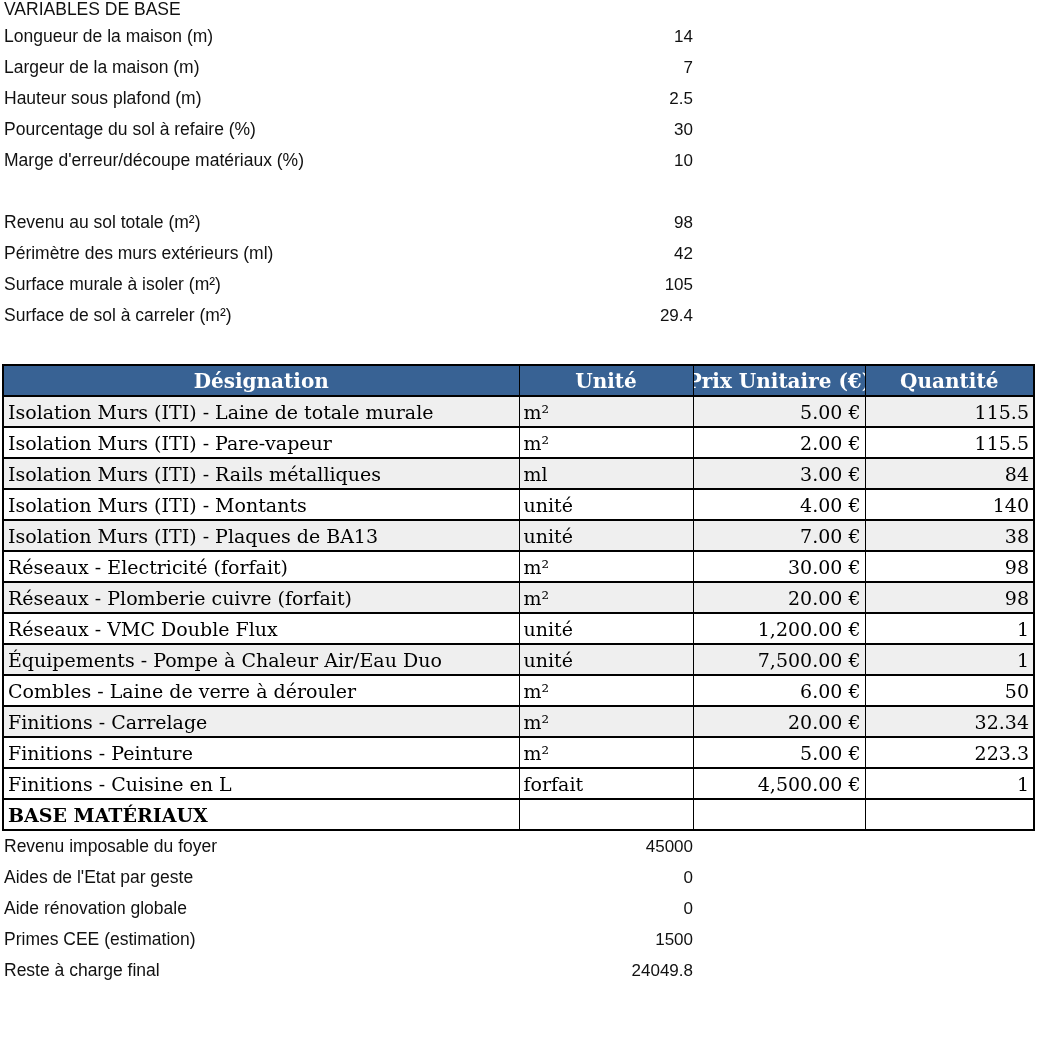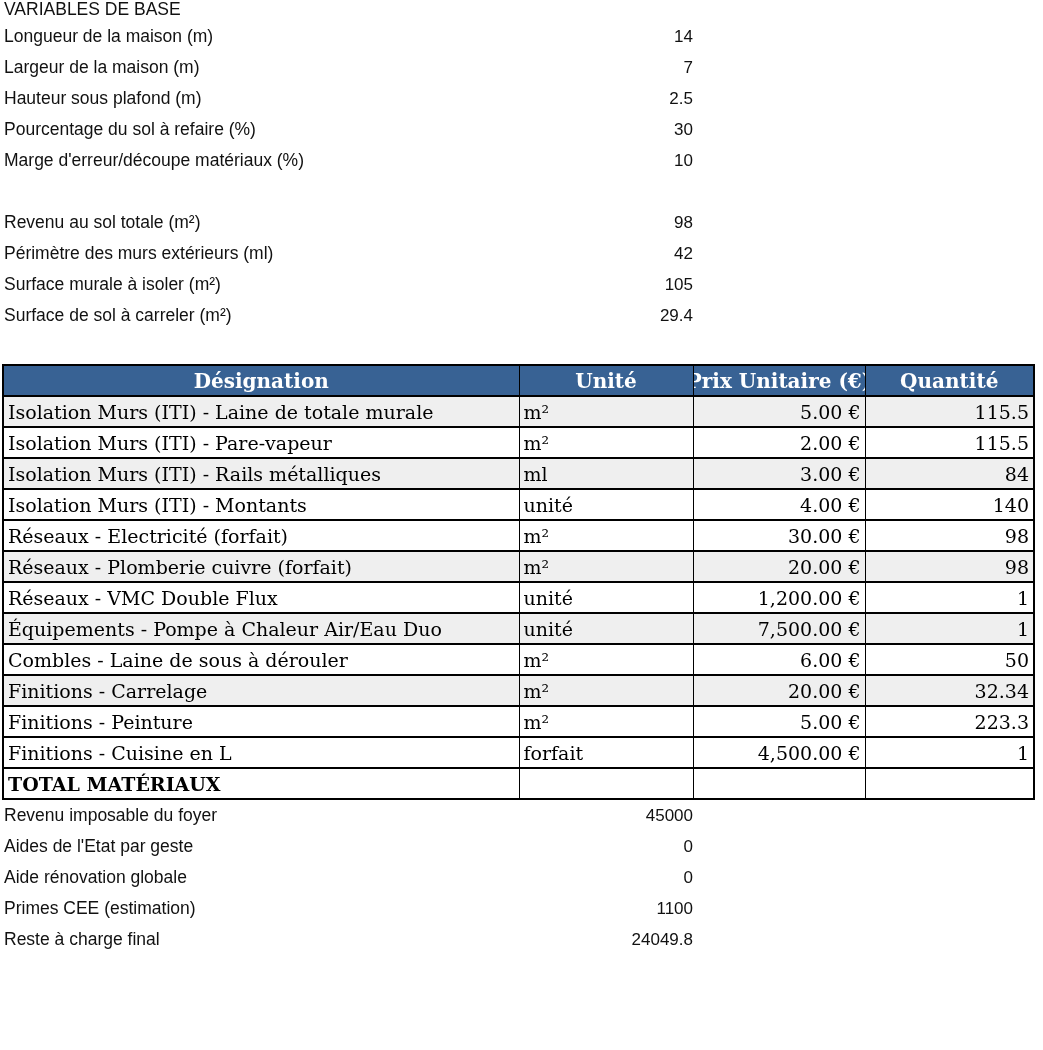--- a/index.html
+++ b/index.html
@@ -156,20 +156,26 @@
         <td class="c-unit">ml</td>
         <td class="c-price">3.00 €</td>
         <td class="c-qty">84</td>
       </tr>
       <tr>
         <td class="c-designation">Isolation Murs (ITI) - Montants</td>
         <td class="c-unit">unité</td>
         <td class="c-price">4.00 €</td>
         <td class="c-qty">140</td>
       </tr>
+      <tr class="alt">
+        <td class="c-designation">Isolation Murs (ITI) - Plaques de BA13</td>
+        <td class="c-unit">unité</td>
+        <td class="c-price">7.00 €</td>
+        <td class="c-qty">38</td>
+      </tr>
       <tr>
         <td class="c-designation">Réseaux - Electricité (forfait)</td>
         <td class="c-unit">m²</td>
         <td class="c-price">30.00 €</td>
         <td class="c-qty">98</td>
       </tr>
       <tr class="alt">
         <td class="c-designation">Réseaux - Plomberie cuivre (forfait)</td>
         <td class="c-unit">m²</td>
         <td class="c-price">20.00 €</td>
@@ -181,21 +187,21 @@
         <td class="c-price">1,200.00 €</td>
         <td class="c-qty">1</td>
       </tr>
       <tr class="alt">
         <td class="c-designation">Équipements - Pompe à Chaleur Air/Eau Duo</td>
         <td class="c-unit">unité</td>
         <td class="c-price">7,500.00 €</td>
         <td class="c-qty">1</td>
       </tr>
       <tr>
-        <td class="c-designation">Combles - Laine de sous à dérouler</td>
+        <td class="c-designation">Combles - Laine de verre à dérouler</td>
         <td class="c-unit">m²</td>
         <td class="c-price">6.00 €</td>
         <td class="c-qty">50</td>
       </tr>
       <tr class="alt">
         <td class="c-designation">Finitions - Carrelage</td>
         <td class="c-unit">m²</td>
         <td class="c-price">20.00 €</td>
         <td class="c-qty">32.34</td>
       </tr>
@@ -205,21 +211,21 @@
         <td class="c-price">5.00 €</td>
         <td class="c-qty">223.3</td>
       </tr>
       <tr>
         <td class="c-designation">Finitions - Cuisine en L</td>
         <td class="c-unit">forfait</td>
         <td class="c-price">4,500.00 €</td>
         <td class="c-qty">1</td>
       </tr>
       <tr class="total-row">
-        <td class="c-designation">TOTAL MATÉRIAUX</td>
+        <td class="c-designation">BASE MATÉRIAUX</td>
         <td class="c-unit"></td>
         <td class="c-price"></td>
         <td class="c-qty"></td>
       </tr>
     </tbody>
   </table>
 
   <section class="kv-block financing">
     <div class="kv-row">
       <span class="kv-label">Revenu imposable du foyer</span>
@@ -228,21 +234,21 @@
     <div class="kv-row">
       <span class="kv-label">Aides de l'Etat par geste</span>
       <span class="kv-value">0</span>
     </div>
     <div class="kv-row">
       <span class="kv-label">Aide rénovation globale</span>
       <span class="kv-value">0</span>
     </div>
     <div class="kv-row">
       <span class="kv-label">Primes CEE (estimation)</span>
-      <span class="kv-value">1100</span>
+      <span class="kv-value">1500</span>
     </div>
     <div class="kv-row">
       <span class="kv-label">Reste à charge final</span>
       <span class="kv-value">24049.8</span>
     </div>
   </section>
 
 </div>
 
 </body></html>

